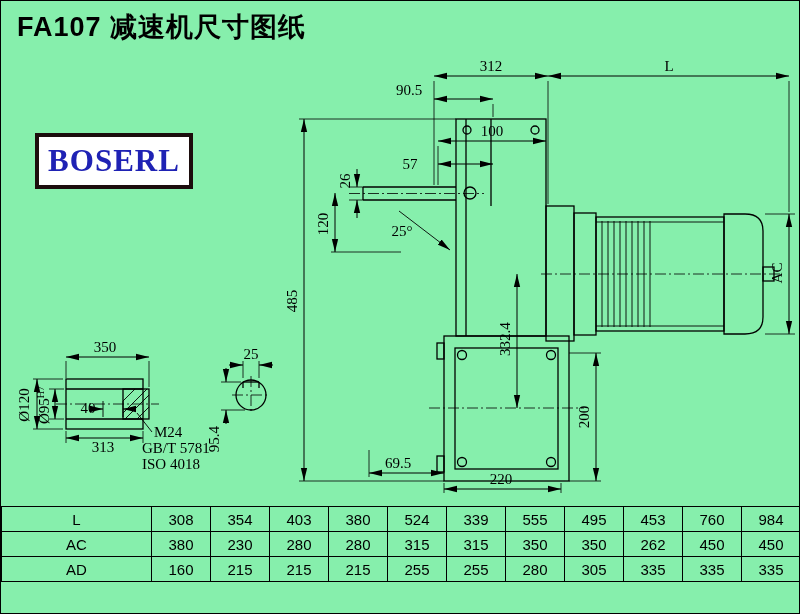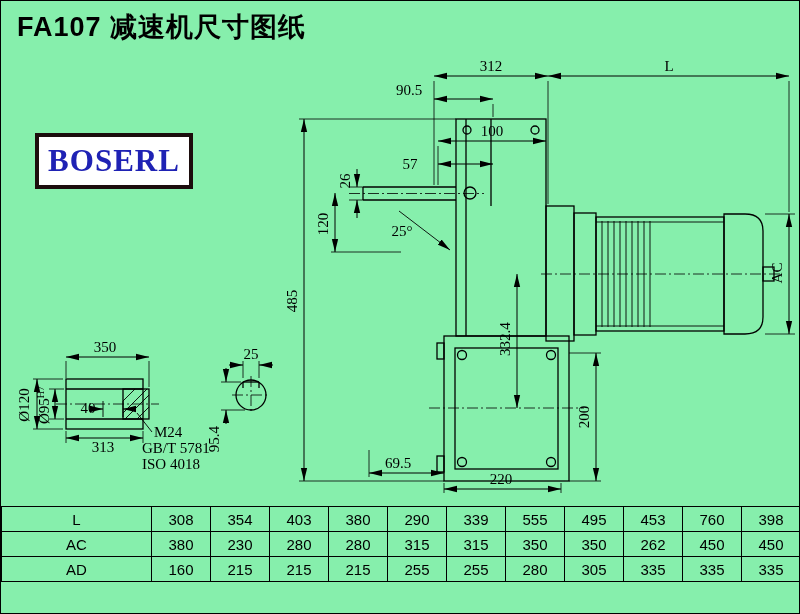--- a/index.html
+++ b/index.html
@@ -220,27 +220,27 @@
         <col>
         <col>
     </colgroup>
     <tbody>
     <tr>
       <td>L</td>
       <td>308</td>
       <td>354</td>
       <td>403</td>
       <td>380</td>
-      <td>290</td>
+      <td>524</td>
       <td>339</td>
       <td>555</td>
       <td>495</td>
       <td>453</td>
       <td>760</td>
-      <td>398</td>
+      <td>984</td>
     </tr>
     <tr>
       <td>AC</td>
       <td>380</td>
       <td>230</td>
       <td>280</td>
       <td>280</td>
       <td>315</td>
       <td>315</td>
       <td>350</td>

